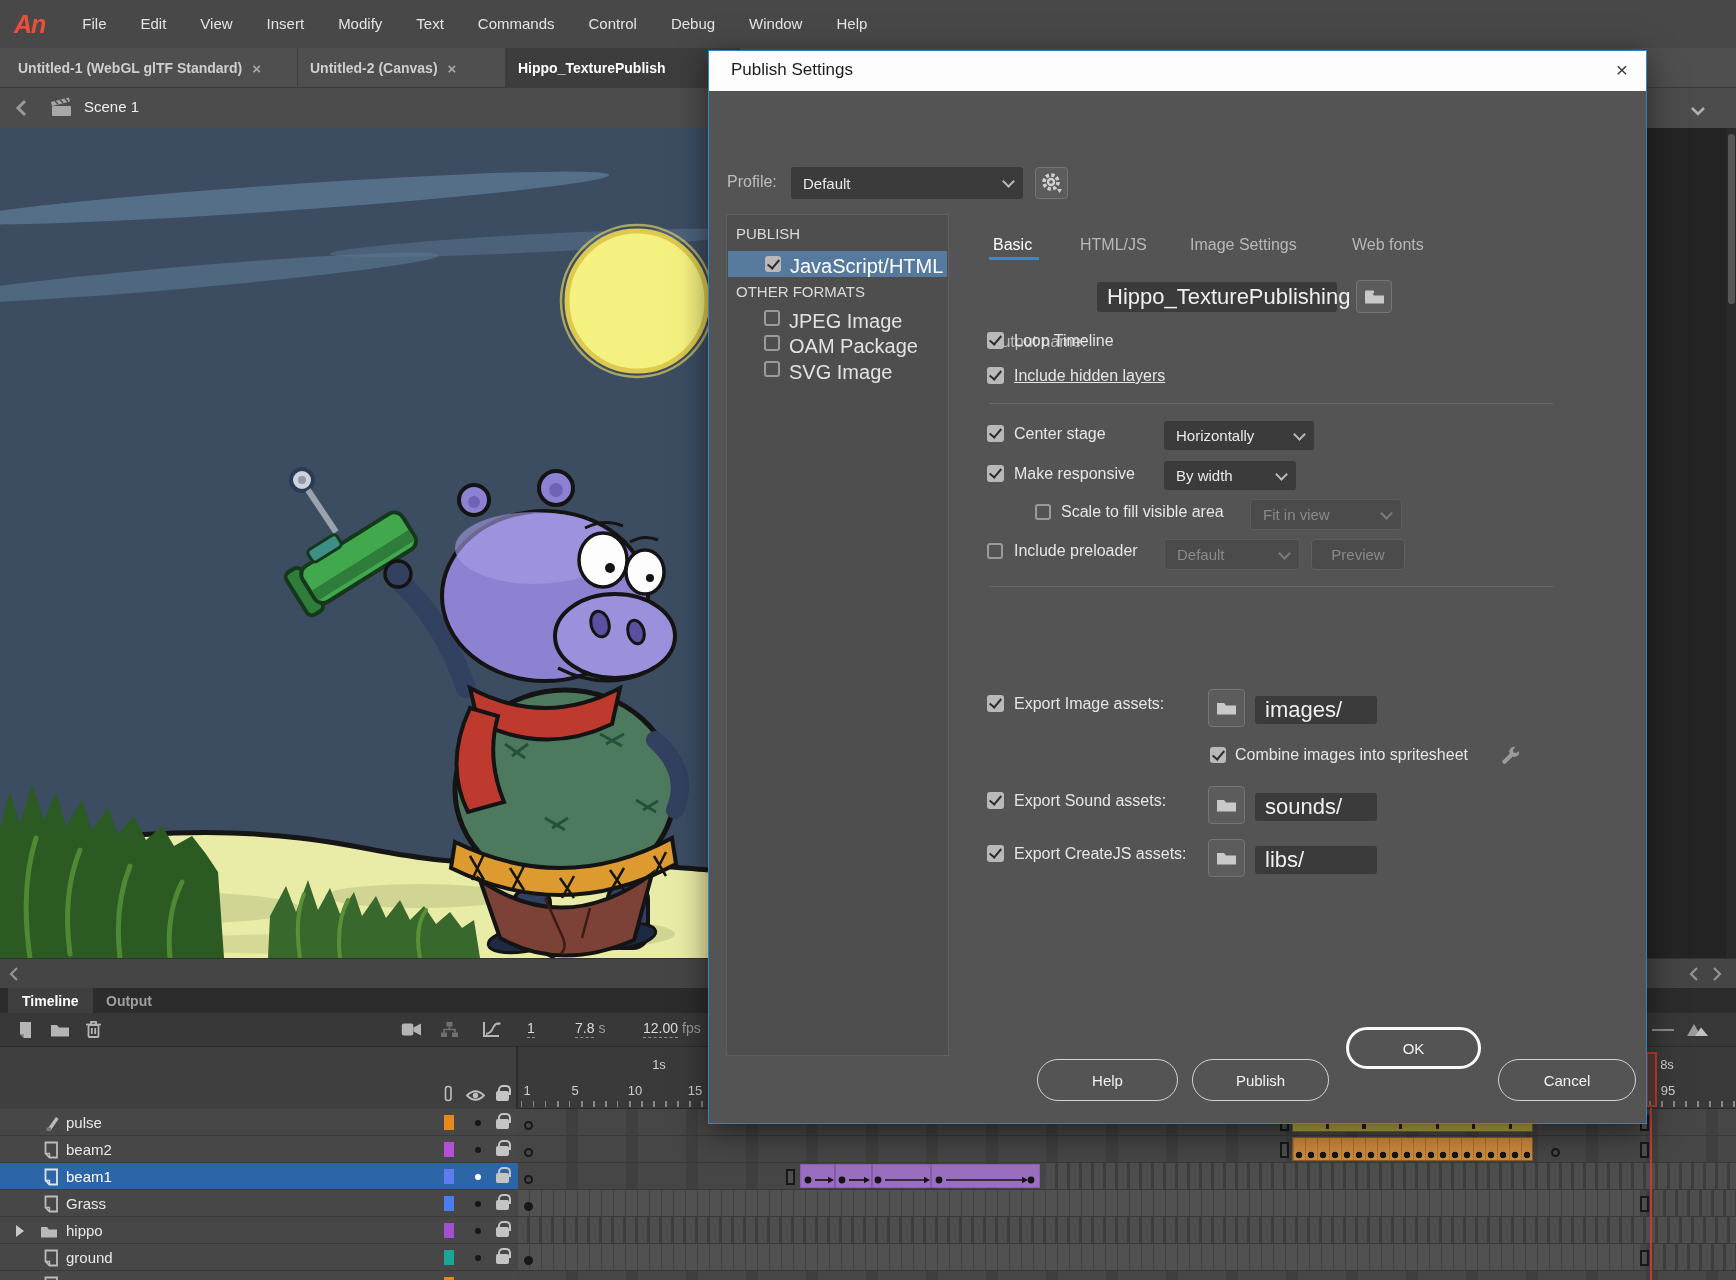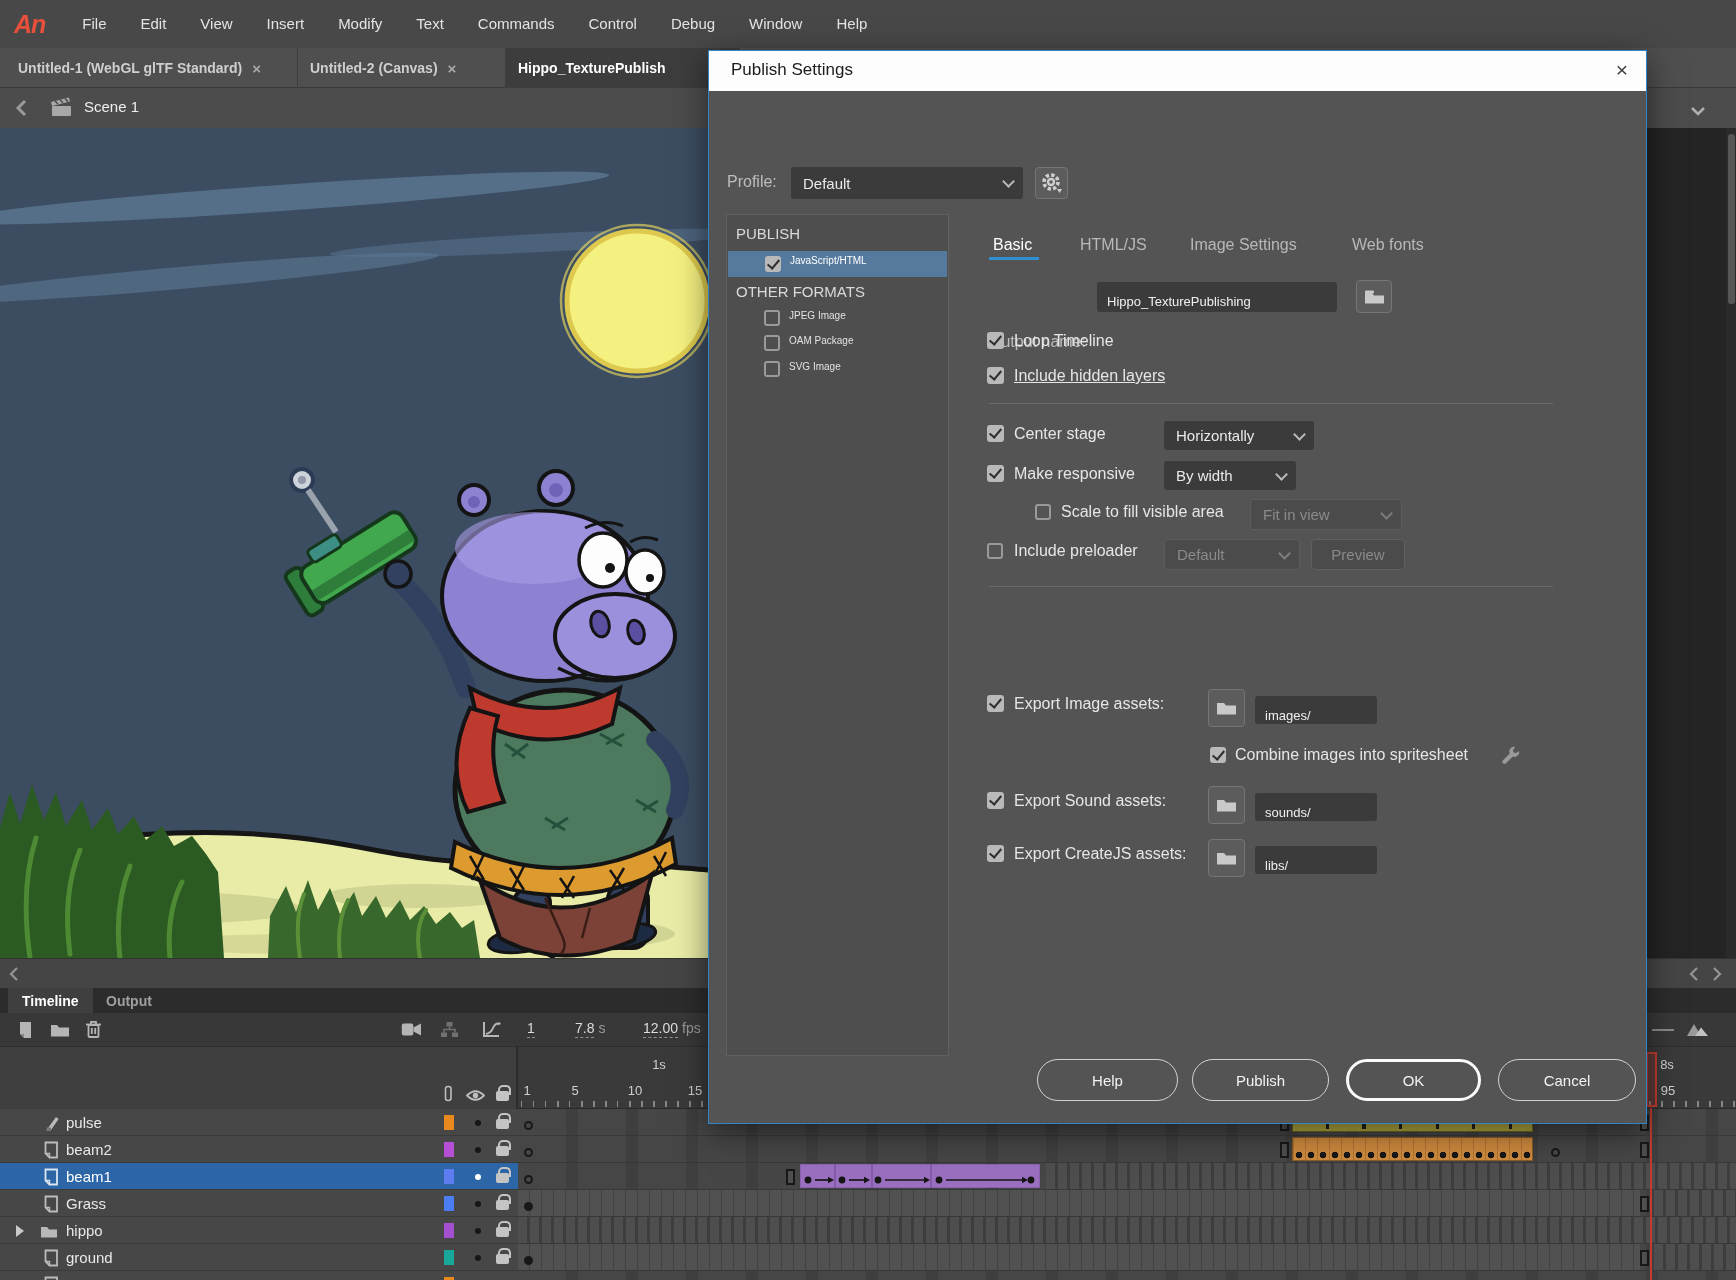--- a/index.html
+++ b/index.html
@@ -34,31 +34,31 @@
   .chk { position:absolute; width:17px; height:17px; background:#b9b9b9; border-radius:3px; }
   .chk::after { content:""; position:absolute; left:5px; top:1px; width:5px; height:10px;
                 border:solid #2d2d2d; border-width:0 2.5px 2.5px 0; transform:rotate(40deg); }
   .chk.un { background:transparent; border:2px solid #9a9a9a; } .chk.un::after{ display:none; }
   .chk.blue { background:transparent; border:2px solid var(--accent_blue); } .chk.blue::after{ display:none; }
   .dd { position:absolute; background:#3b3b3b; border-radius:3px; color:#e9e9e9; font-size:15px;
         padding:0 28px 0 12px; display:flex; align-items:center; }
   .dd::after { content:""; position:absolute; right:10px; top:calc(50% - 6px); width:7px; height:7px;
                border:solid #b9b9b9; border-width:0 2px 2px 0; transform:rotate(45deg); }
   .dd.dis { background:#4b4b4b; color:#8a8a8a; border:1px solid #5c5c5c; } .dd.dis::after{ border-color:#7d7d7d; }
-  .inp { position:absolute; background:#3b3b3b; border-radius:3px; color:#efefef; font-size:13px;
-         display:flex; padding:12px 10px; }
+  .inp { position:absolute; background:#3b3b3b; border-radius:3px; color:#efefef; font-size:22px;
+         display:flex; align-items:center; padding:0 10px; }
   .fbtn { position:absolute; background:#5c5c5c; border:1px solid #767676; border-radius:4px;
           display:flex; align-items:center; justify-content:center; }
   .pill { position:absolute; height:42px; border:1.5px solid #d2d2d2; border-radius:21px; background:transparent;
           color:#f2f2f2; font-size:15px; display:flex; align-items:center; justify-content:center; }
   .pill.primary { border:3px solid #fafafa; }
   .divline { position:absolute; height:1px; background:#6a6a6a; }
   .lpanelbox { position:absolute; background:#4e4e4e; border:1px solid #606060; }
   .lpb-h { position:absolute; font-size:15px; color:#dadada; }
-  .lpb-lbl { position:absolute; font-size:10px; color:#e2e2e2; white-space:nowrap; }
+  .lpb-lbl { position:absolute; font-size:20px; color:#e2e2e2; white-space:nowrap; }
   .hl-row { position:absolute; left:1px; width:219px; height:26px; background:#567a9e; }
   .tab { position:absolute; font-size:16px; color:#b8b8b8; }
   .tab.active { color:#ffffff; }
   .tabline { position:absolute; height:3px; background:var(--accent_blue); }
   .obox { position:absolute; border:3px solid var(--highlight_orange); }
 
   
   .tl-tabs { left:0; top:988px; width:1736px; height:25px; background:#2c2c2c; }
   .tl-tab { position:absolute; top:0; height:25px; padding:0 14px; font-size:14px; font-weight:bold;
             color:#9f9f9f; display:flex; align-items:center; }
@@ -628,21 +628,21 @@
     <div class="inp" style="left:546px;top:795px;width:122px;height:28px;">
       <span>libs/</span>
     </div>
 
     <div class="pill" style="left:328px;top:1008px;width:141px;">
       <span>Help</span>
       </div>
     <div class="pill" style="left:483px;top:1008px;width:137px;">
       <span>Publish</span>
       </div>
-    <div class="pill primary" style="left:637px;top:1008px;width:135px;justify-content:center;">
+    <div class="pill primary" style="left:637px;top:976px;width:135px;justify-content:center;">
       <span>OK</span>
       </div>
     <div class="pill" style="left:789px;top:1008px;width:138px;">
       <span>Cancel</span>
       </div>
   </div>
 
 </div>
 
 </body></html>

